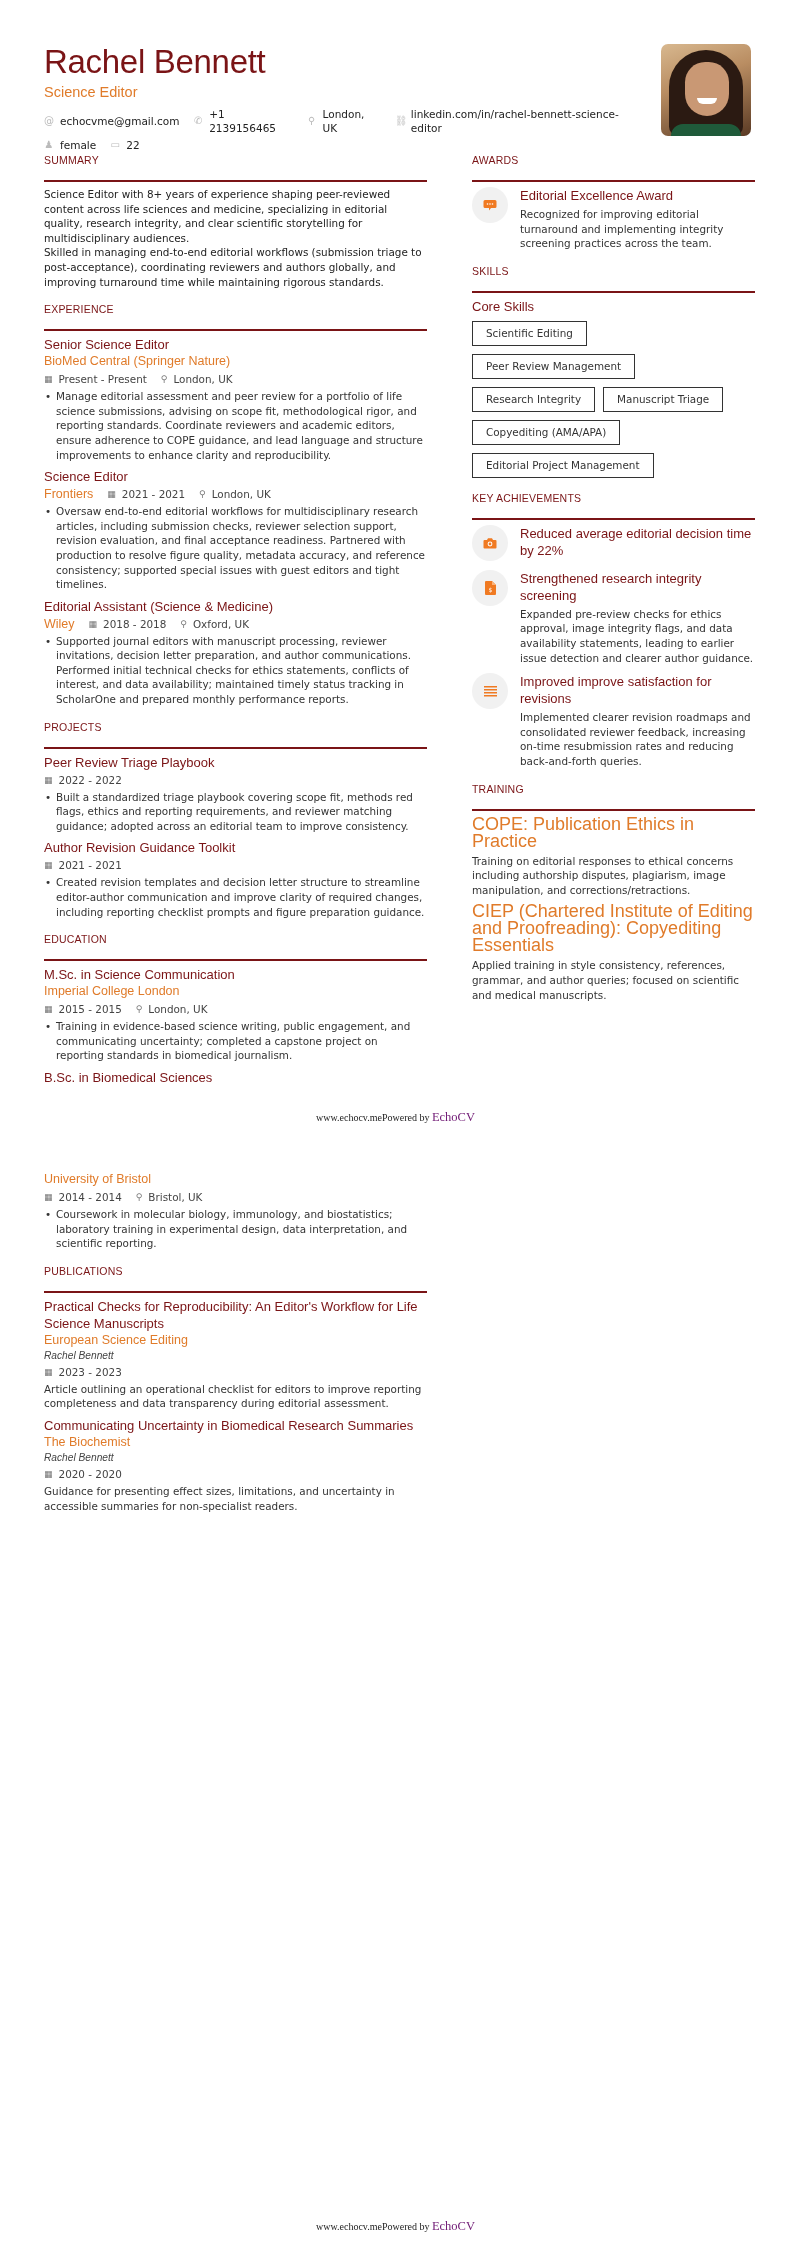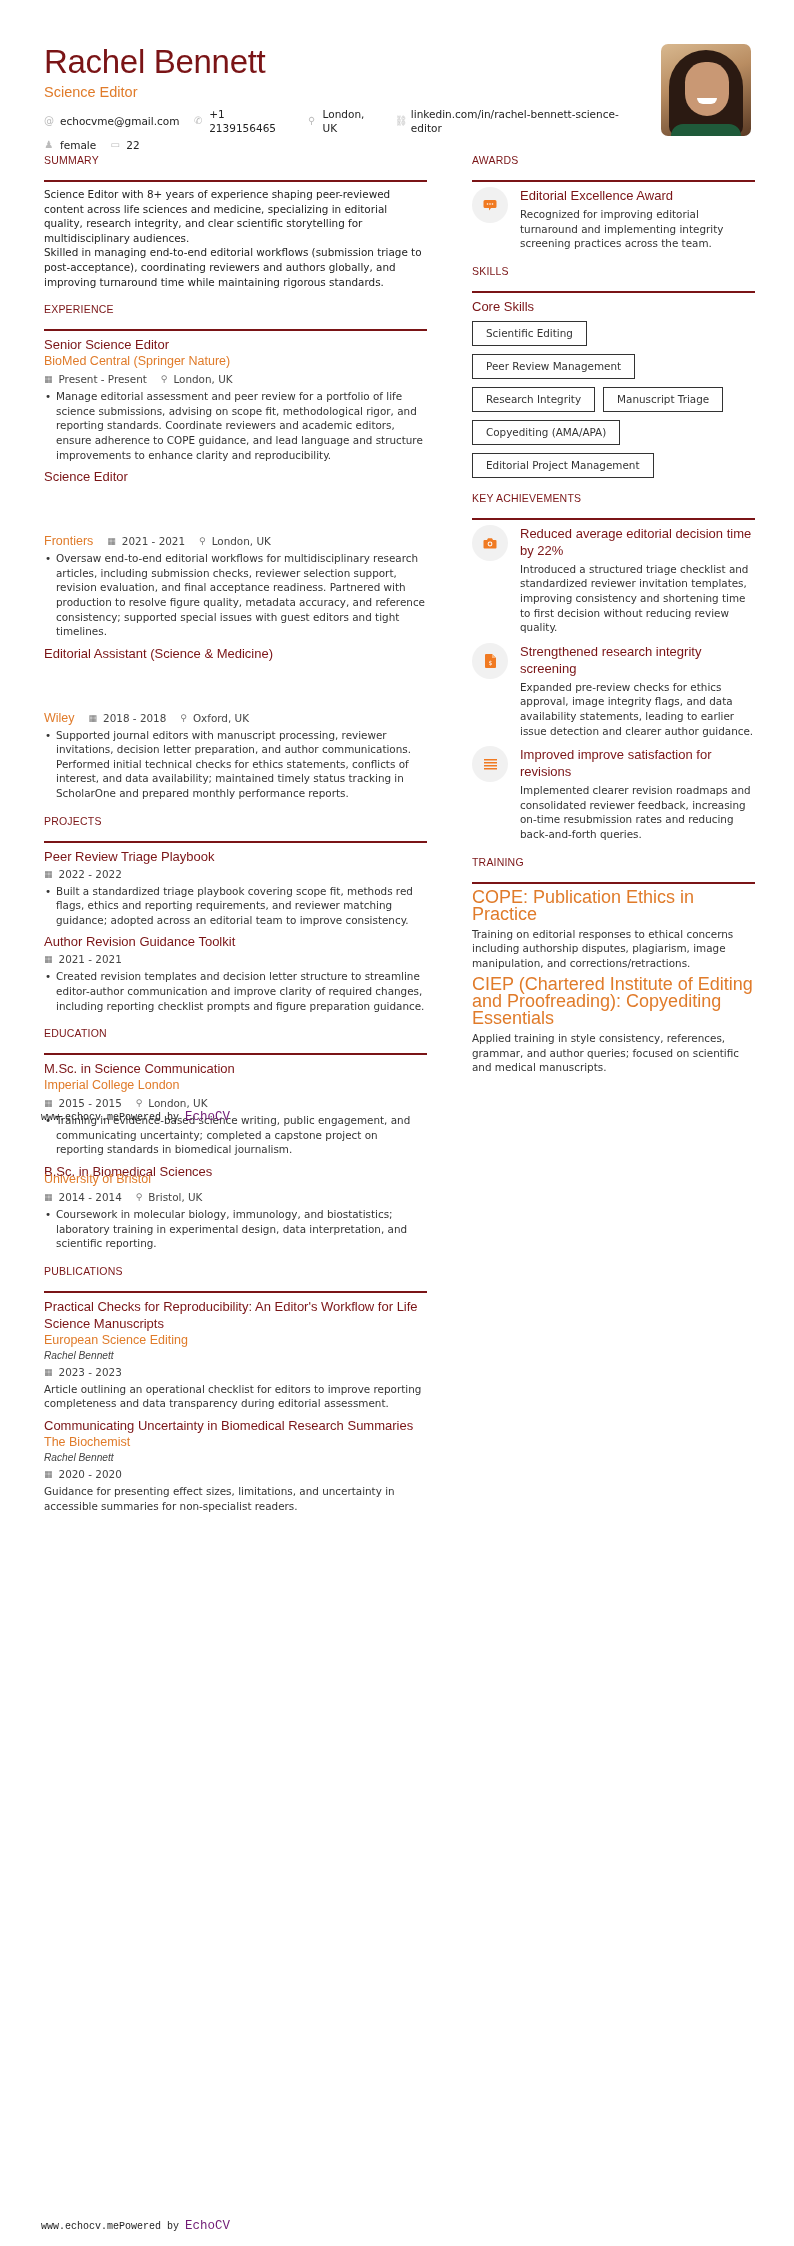--- a/index.html
+++ b/index.html
@@ -25,40 +25,40 @@
 
   .section-title { font-family: "Liberation Sans", sans-serif; font-size: 10.5px; color: #7a1416; letter-spacing: 0.2px; padding-bottom: 13px; border-bottom: 2px solid #7a1416; margin-bottom: 5px; line-height: 13px; }
   .section { margin-bottom: 14px; }
 
   .para { font-size: 10.4px; line-height: 14.6px; color: #222; }
   .item-title { font-family: "Liberation Sans", sans-serif; font-size: 13px; color: #7a1416; line-height: 17px; }
   .item-org { font-family: "Liberation Sans", sans-serif; font-size: 12.5px; color: #e07b2a; line-height: 17px; }
   .meta { display: flex; gap: 14px; font-size: 10.4px; color: #444; align-items: center; line-height: 15px; margin: 2px 0 2px 0; }
   .meta-item { display: flex; gap: 6px; align-items: center; }
   .mi { color: #777; font-size: 9px; }
-  .inline-row { display: flex; align-items: center; gap: 14px; margin-top: 47px; }
+  .inline-row { display: flex; align-items: center; gap: 14px; }
   .bullets { list-style: none; font-size: 10.4px; line-height: 14.6px; color: #333; margin-bottom: 6px; }
   .bullets li { position: relative; padding-left: 12px; }
   .bullets li::before { content: "•"; position: absolute; left: 1px; top: 0; color: #333; }
   .desc { font-size: 10.4px; line-height: 14.6px; color: #333; margin-bottom: 6px; }
   .author { font-size: 10.2px; font-style: italic; color: #444; line-height: 14px; font-family: "Liberation Sans", sans-serif; }
 
   .skill-sub { font-family: "Liberation Sans", sans-serif; font-size: 13px; color: #7a1416; margin: 2px 0 6px 0; line-height: 17px; }
   .tags { display: flex; flex-wrap: wrap; gap: 8px 8px; }
   .tag { border: 1px solid #333; padding: 4px 13px; font-size: 10.4px; color: #333; line-height: 15px; }
 
   .ach { display: flex; gap: 12px; margin-bottom: 8px; }
   .ach-icon { flex: 0 0 36px; width: 36px; height: 36px; border-radius: 50%; background: #f1f1f1; display: flex; align-items: center; justify-content: center; color: #f07a22; font-size: 13px; }
   .ach-body { flex: 1; }
   .ach-title { font-family: "Liberation Sans", sans-serif; font-size: 13px; color: #7a1416; line-height: 17px; margin-bottom: 3px; }
   .ach-desc { font-size: 10.4px; line-height: 14.6px; color: #333; }
 
   .train-title { font-family: "Liberation Sans", sans-serif; font-size: 18px; color: #e07b2a; line-height: 17px; margin-bottom: 4px; }
 
-  .footer { position: absolute; left: 41px; right: 44px; display: flex; justify-content: flex-start; align-items: baseline; font-family: Liberation Mono, monospace; }
+  .footer { position: absolute; left: 41px; right: 44px; display: flex; justify-content: center; align-items: baseline; font-family: Liberation Serif, serif; }
   .footer-left { font-size: 10px; color: #222; }
   .footer-right { font-size: 10px; color: #222; }
   .footer-brand { font-size: 12.5px; color: #701a75; }
 </style>
 </head>
 <body>
 
 <div class="page page1">
 
   <div class="header">
@@ -260,21 +260,20 @@
       <div class="ach">
         <div class="ach-icon">
           <svg width="14" height="12" viewBox="0 0 14 12">
               <path d="M1.5 3h2.5l1-1.8h4l1 1.8h2.5a1 1 0 0 1 1 1v6.5a1 1 0 0 1-1 1h-11a1 1 0 0 1-1-1V4a1 1 0 0 1 1-1z" fill="#f07a22"></path>
               <circle cx="7" cy="7" r="2.4" fill="#fff"></circle>
               <circle cx="7" cy="7" r="1.4" fill="#f07a22"></circle>
             </svg>
         </div>
         <div class="ach-body">
           <div class="ach-title">Reduced average editorial decision time by 22%</div>
-          <div class="ach-desc">Introduced a structured triage checklist and standardized reviewer invitation templates, improving consistency and shortening time to first decision without reducing review quality.</div>
         </div>
       </div>
       <div class="ach">
         <div class="ach-icon">
           <svg width="11" height="14" viewBox="0 0 11 14">
               <path d="M1 0h6l4 4v9a1 1 0 0 1-1 1H1a1 1 0 0 1-1-1V1a1 1 0 0 1 1-1z" fill="#f07a22"></path>
               <path d="M7 0v4h4z" fill="#fbb37a"></path>
               <text x="5.5" y="11" font-size="6" text-anchor="middle" fill="#fff" font-family="DejaVu Sans, sans-serif">$</text>
             </svg>
         </div>

